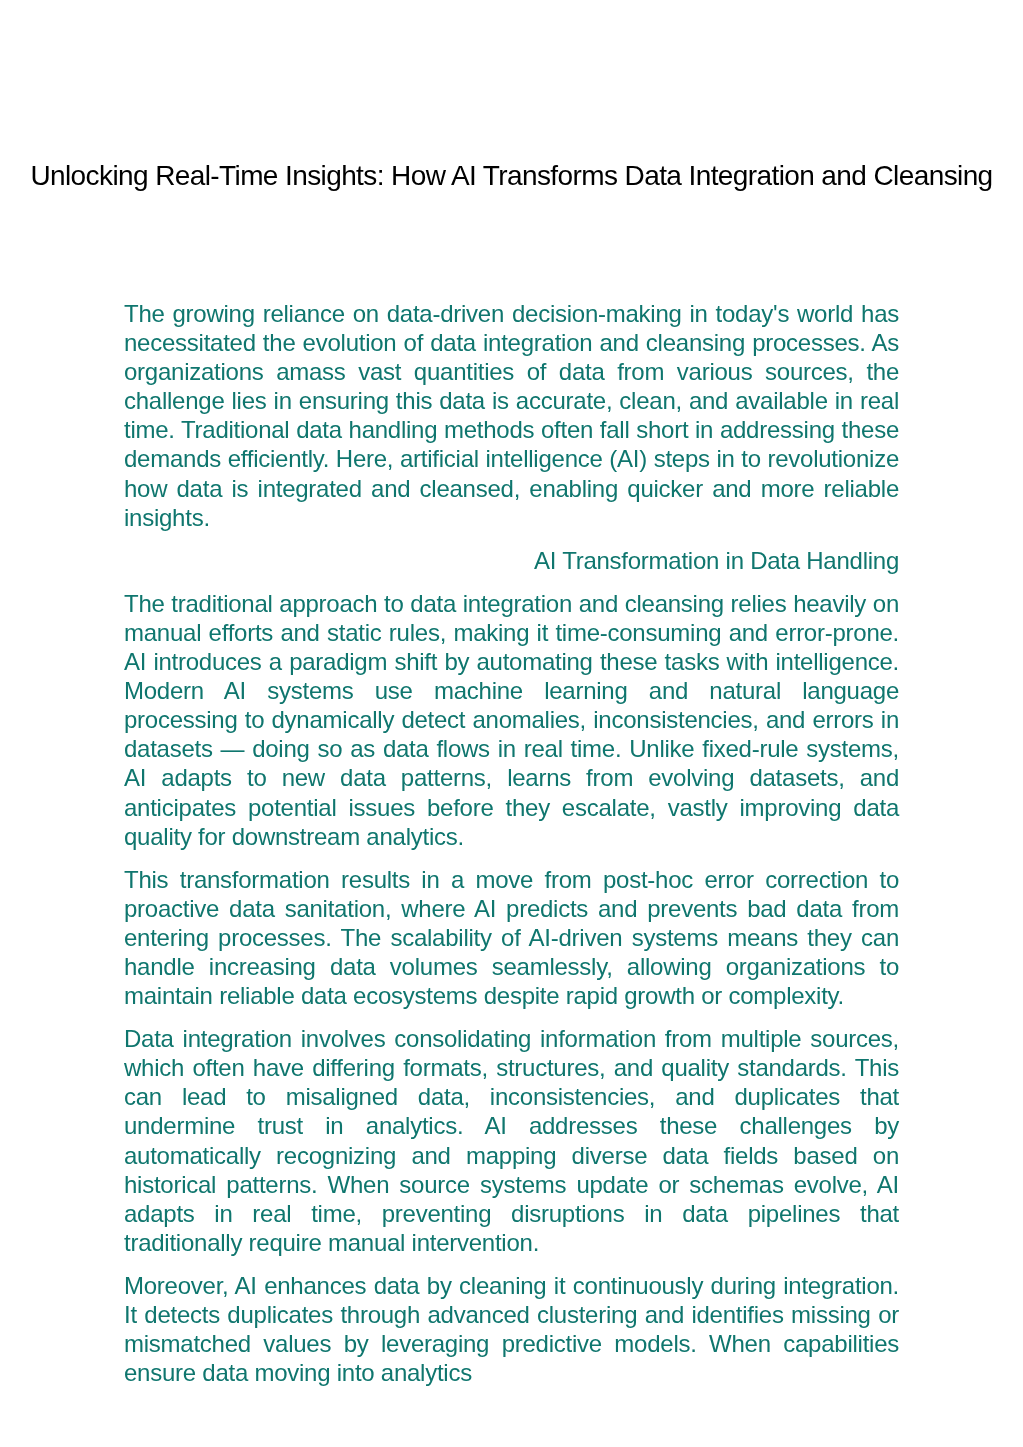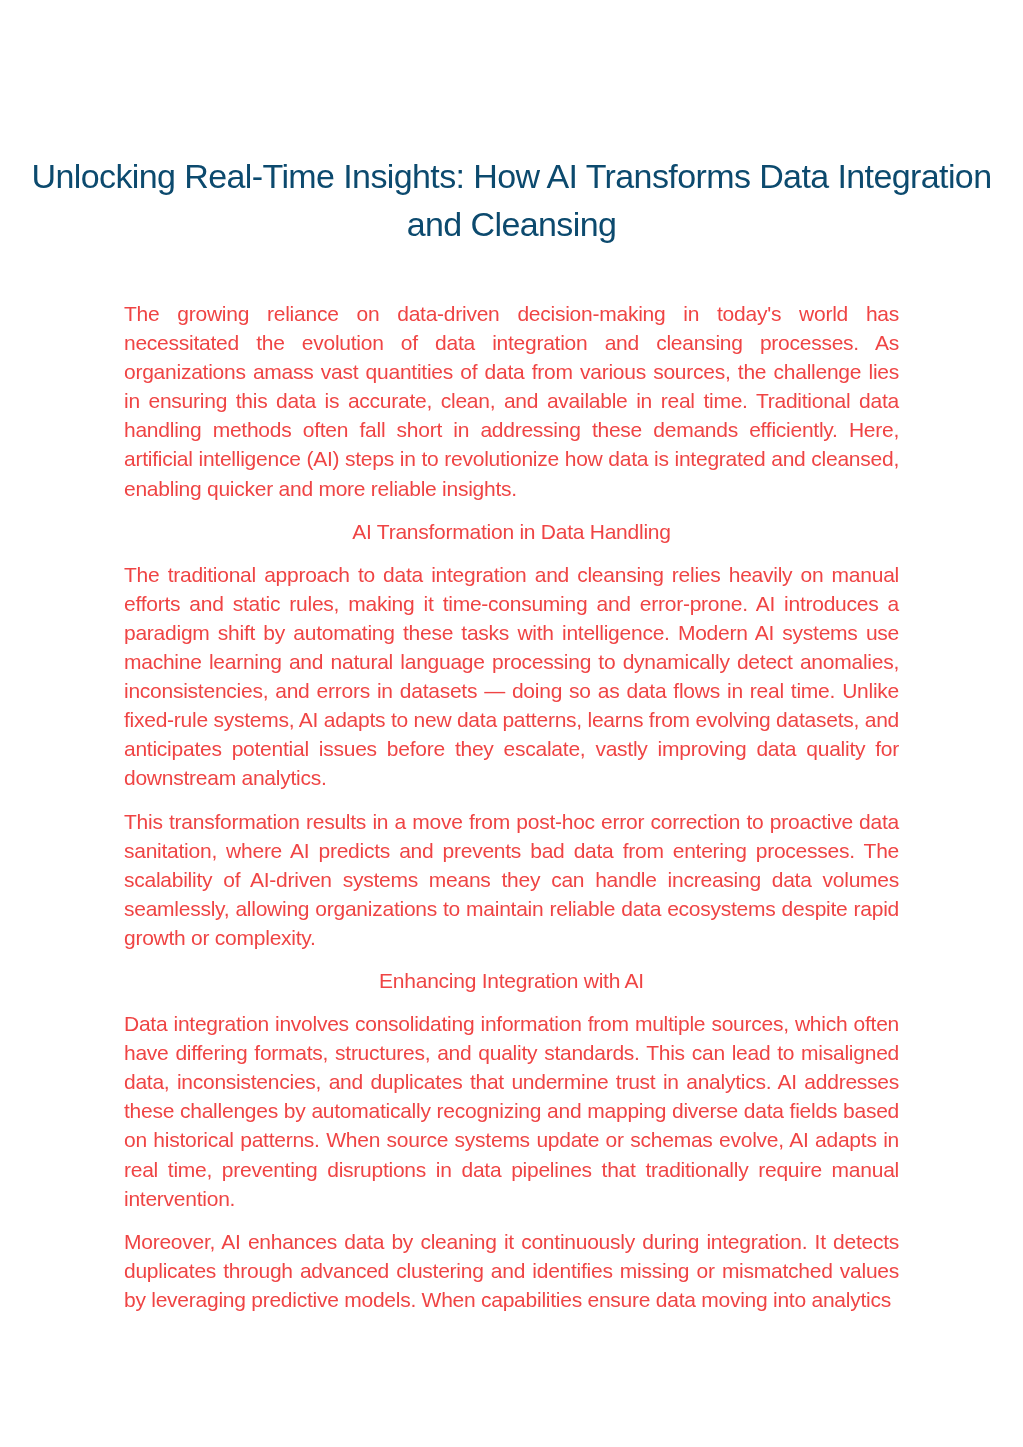--- a/index.html
+++ b/index.html
@@ -1,38 +1,37 @@
 <!DOCTYPE html>
 <html><head>
 <meta charset="utf-8">
 <style>
   html, body { margin: 0; padding: 0; background: #ffffff; }
   body { width: 1023px; height: 1447px; position: relative; overflow: hidden; }
   .page { position: absolute; left: 124px; top: 0; width: 775px; }
   .title {
     position: absolute; left: -124px; width: 1023px; top: 152px;
-    text-align: center; color: #0c4a6e;
-    font-family: "Liberation Sans", sans-serif; font-size: 34px; line-height: 48px;
+    text-align: center; color: #000000;
+    font-family: "Liberation Sans", sans-serif; font-size: 28px; line-height: 48px;
     letter-spacing: -0.6px; font-weight: normal; margin: 0;
   }
   .body-text {
     position: absolute; top: 299px; left: 0; width: 775px;
-    font-family: "Liberation Sans", sans-serif; font-size: 21px; line-height: 29.1px;
-    color: #ef4444; letter-spacing: -0.25px;
+    font-family: "Liberation Sans", sans-serif; font-size: 24px; line-height: 29.1px;
+    color: #0f766e; letter-spacing: -0.25px;
   }
   .body-text p { margin: 0 0 14px 0; text-align: justify; }
-  .body-text p.heading { text-align: center; }
+  .body-text p.heading { text-align: right; }
 </style>
 </head>
 <body>
 
 <div class="page">
   <h1 class="title">Unlocking Real-Time Insights: How AI Transforms Data Integration and Cleansing</h1>
   <div class="body-text">
     <p>The growing reliance on data-driven decision-making in today's world has necessitated the evolution of data integration and cleansing processes. As organizations amass vast quantities of data from various sources, the challenge lies in ensuring this data is accurate, clean, and available in real time. Traditional data handling methods often fall short in addressing these demands efficiently. Here, artificial intelligence (AI) steps in to revolutionize how data is integrated and cleansed, enabling quicker and more reliable insights.</p>
     <p class="heading">AI Transformation in Data Handling</p>
     <p>The traditional approach to data integration and cleansing relies heavily on manual efforts and static rules, making it time-consuming and error-prone. AI introduces a paradigm shift by automating these tasks with intelligence. Modern AI systems use machine learning and natural language processing to dynamically detect anomalies, inconsistencies, and errors in datasets — doing so as data flows in real time. Unlike fixed-rule systems, AI adapts to new data patterns, learns from evolving datasets, and anticipates potential issues before they escalate, vastly improving data quality for downstream analytics.</p>
     <p>This transformation results in a move from post-hoc error correction to proactive data sanitation, where AI predicts and prevents bad data from entering processes. The scalability of AI-driven systems means they can handle increasing data volumes seamlessly, allowing organizations to maintain reliable data ecosystems despite rapid growth or complexity.</p>
-    <p class="heading">Enhancing Integration with AI</p>
     <p>Data integration involves consolidating information from multiple sources, which often have differing formats, structures, and quality standards. This can lead to misaligned data, inconsistencies, and duplicates that undermine trust in analytics. AI addresses these challenges by automatically recognizing and mapping diverse data fields based on historical patterns. When source systems update or schemas evolve, AI adapts in real time, preventing disruptions in data pipelines that traditionally require manual intervention.</p>
     <p>Moreover, AI enhances data by cleaning it continuously during integration. It detects duplicates through advanced clustering and identifies missing or mismatched values by leveraging predictive models. When capabilities ensure data moving into analytics</p>
   </div>
 </div>
 
 </body></html>

